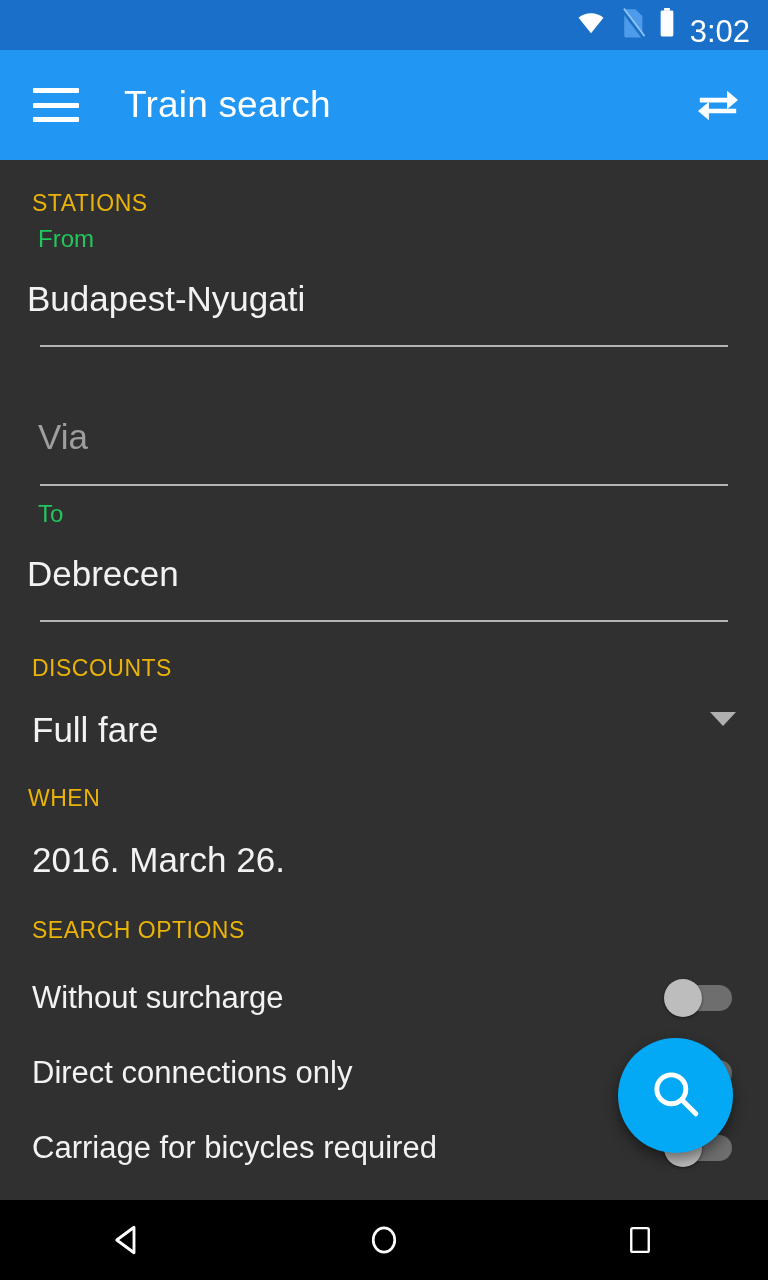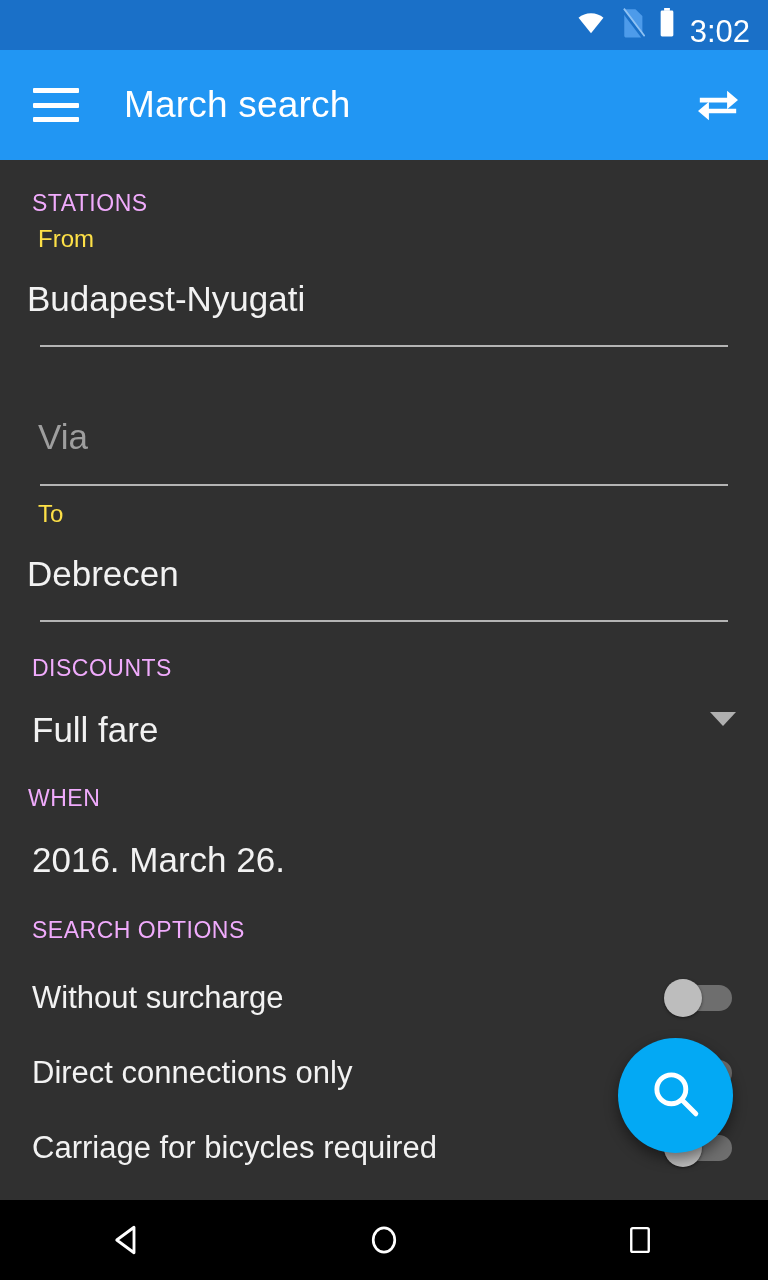--- a/index.html
+++ b/index.html
@@ -64,28 +64,28 @@
   }
 
   
   .content {
     position:absolute; top:160px; left:0;
     width:768px; height:1040px;
     background:#303030;
     overflow:hidden;
   }
   .section-header {
-    color:#f0abfc;
+    color:#eab308;
     font-size:23px;
     font-weight:400;
     letter-spacing:0.5px;
     padding-left:32px;
   }
   .field-label {
-    color:#fde047;
+    color:#22c55e;
     font-size:24px;
     padding-left:38px;
   }
   .field-value {
     color:#f2f2f2;
     font-size:35px;
     padding-left:27px;
     line-height:1;
   }
   .field-placeholder {
@@ -200,21 +200,21 @@
     </div>
     <div class="sb-time">3:02</div>
   </div>
 
   <div class="appbar">
     <div class="hamburger">
       <span></span>
         <span></span>
         <span></span>
     </div>
-    <div class="appbar-title">March search</div>
+    <div class="appbar-title">Train search</div>
     <div class="swap-btn">
       <svg width="46" height="40" viewBox="0 0 24 22">
         <path d="M2 7 H17 V3.2 L23 8.3 L17 13.4 V9.6 H2 Z" fill="#ffffff"></path>
         <path d="M22 15 H7 V11.2 L1 16.3 L7 21.4 V17.6 H22 Z" fill="#ffffff" transform="translate(0,-2)"></path>
       </svg>
     </div>
   </div>
 
   <div class="content">
 

